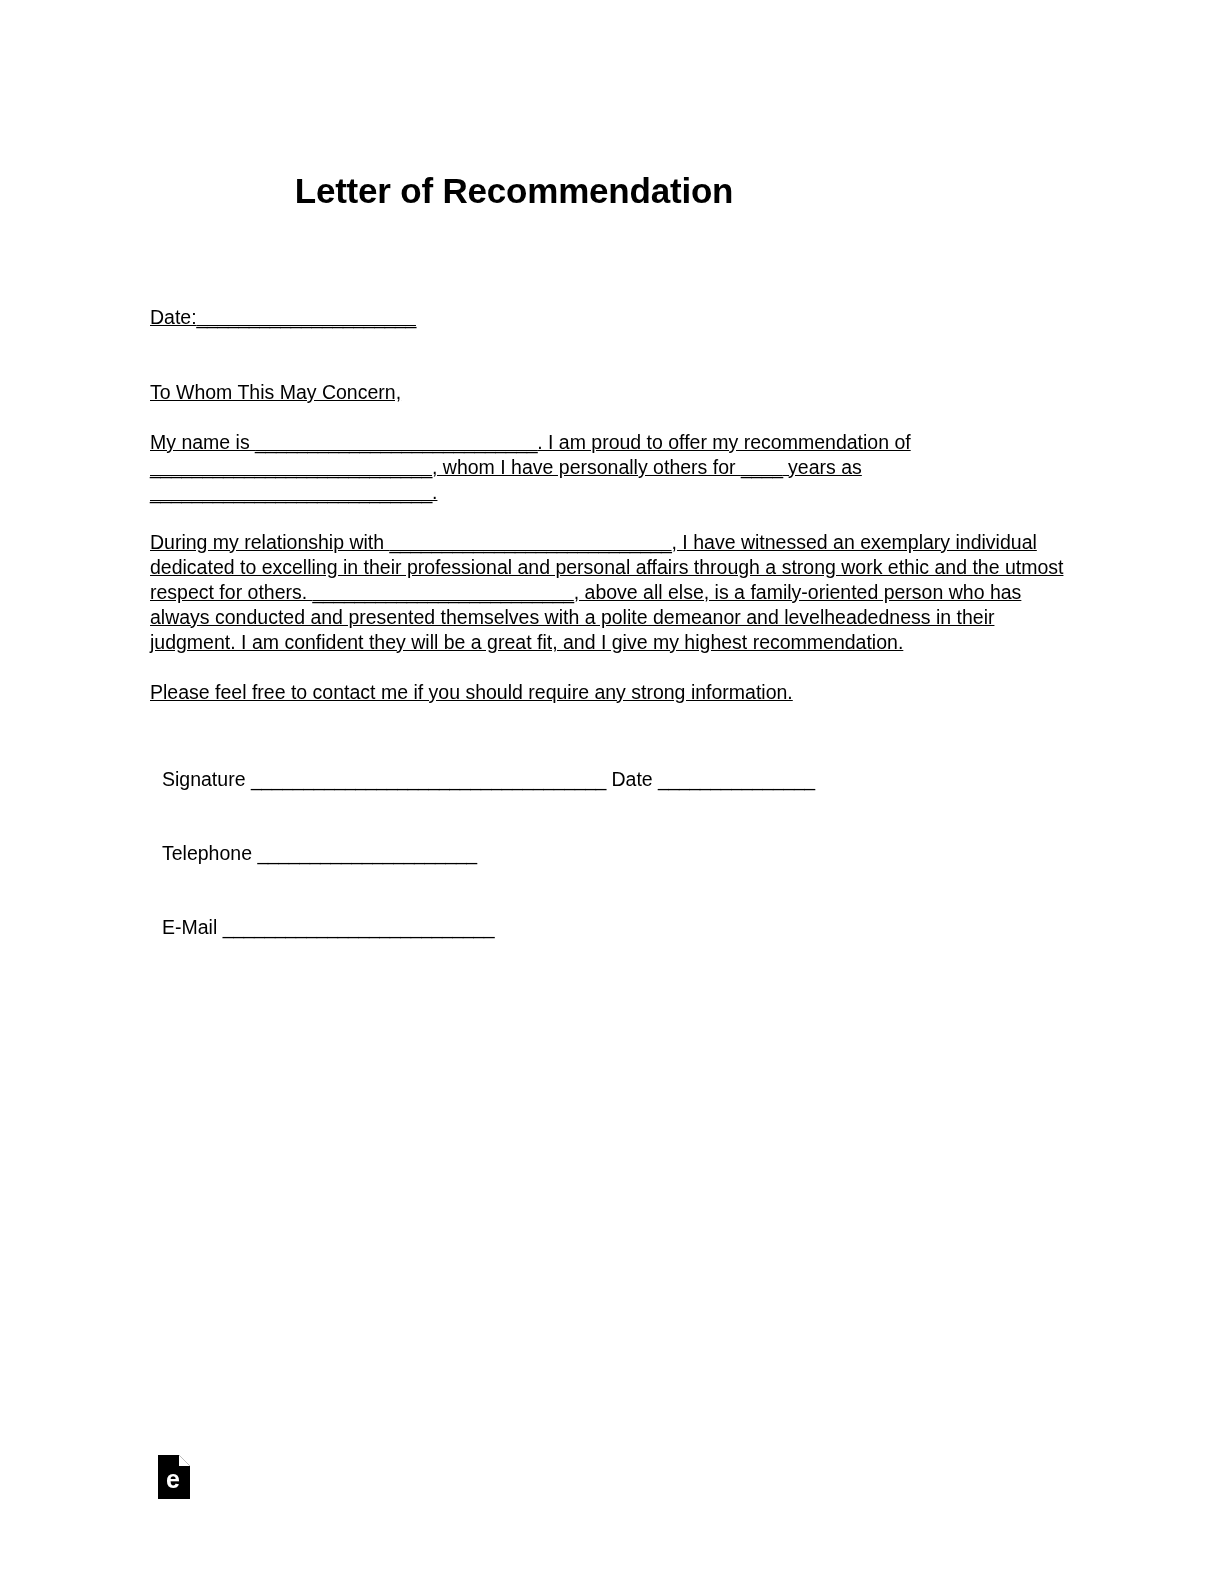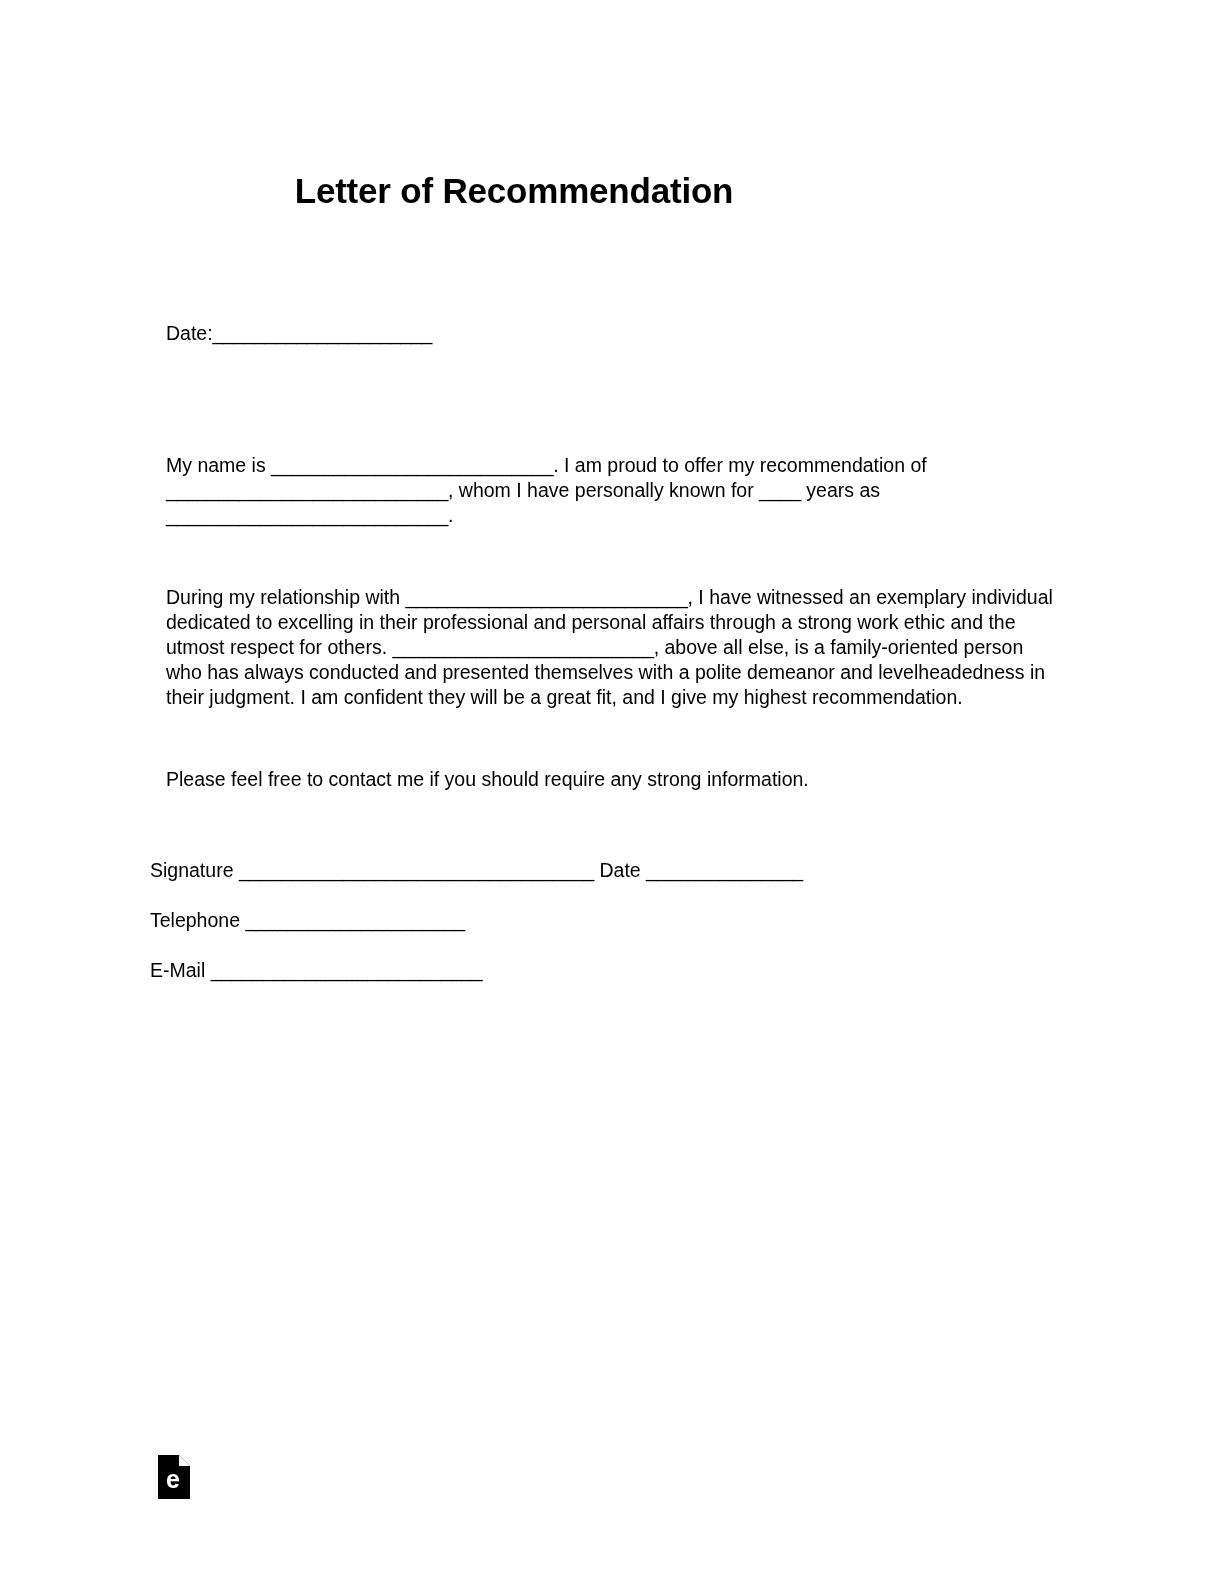--- a/index.html
+++ b/index.html
@@ -44,34 +44,35 @@
   .body-block {
     position: absolute;
     left: 150px;
     top: 305px;
     width: 920px;
     font-size: 19.5px;
     line-height: 25px;
   }
 
   .para {
-    margin: 16px;
+    margin: 0;
     padding: 0;
+    text-decoration: underline;
   }
 
   .gap-lg { height: 50px; }
   .gap-md { height: 25px; }
 
   .blank {
     letter-spacing: -0.4px;
     white-space: nowrap;
   }
 
   .closing-line {
-    margin: 0;
+    margin: 12px;
     padding: 0;
     white-space: nowrap;
   }
 
   
   .logo {
     position: absolute;
     left: 158px;
     top: 1455px;
     width: 32px;
@@ -85,24 +86,25 @@
 <div class="page">
 
   <div class="doc-title">Letter of Recommendation</div>
 
   <div class="body-block">
 
     <p class="para"><span>Date:</span><span class="blank">_____________________</span></p>
 
     <div class="gap-lg"></div>
 
+    <p class="para">To Whom This May Concern,</p>
 
     <div class="gap-md"></div>
 
-    <p class="para"><span>My name is </span><span class="blank">___________________________</span><span>. I am proud to offer my recommendation of </span><span class="blank">___________________________</span><span>, whom I have personally known for </span><span class="blank">____</span><span> years as </span><span class="blank">___________________________</span><span>.</span></p>
+    <p class="para"><span>My name is </span><span class="blank">___________________________</span><span>. I am proud to offer my recommendation of </span><span class="blank">___________________________</span><span>, whom I have personally others for </span><span class="blank">____</span><span> years as </span><span class="blank">___________________________</span><span>.</span></p>
 
     <div class="gap-md"></div>
 
     <p class="para"><span>During my relationship with </span><span class="blank">___________________________</span><span>, I have witnessed an exemplary individual dedicated to excelling in their professional and personal affairs through a strong work ethic and the utmost respect for others. </span><span class="blank">_________________________</span><span>, above all else, is a family-oriented person who has always conducted and presented themselves with a polite demeanor and levelheadedness in their judgment. I am confident they will be a great fit, and I give my highest recommendation.</span></p>
 
     <div class="gap-md"></div>
 
     <p class="para">Please feel free to contact me if you should require any strong information.</p>
 
     <div class="gap-md"></div>

